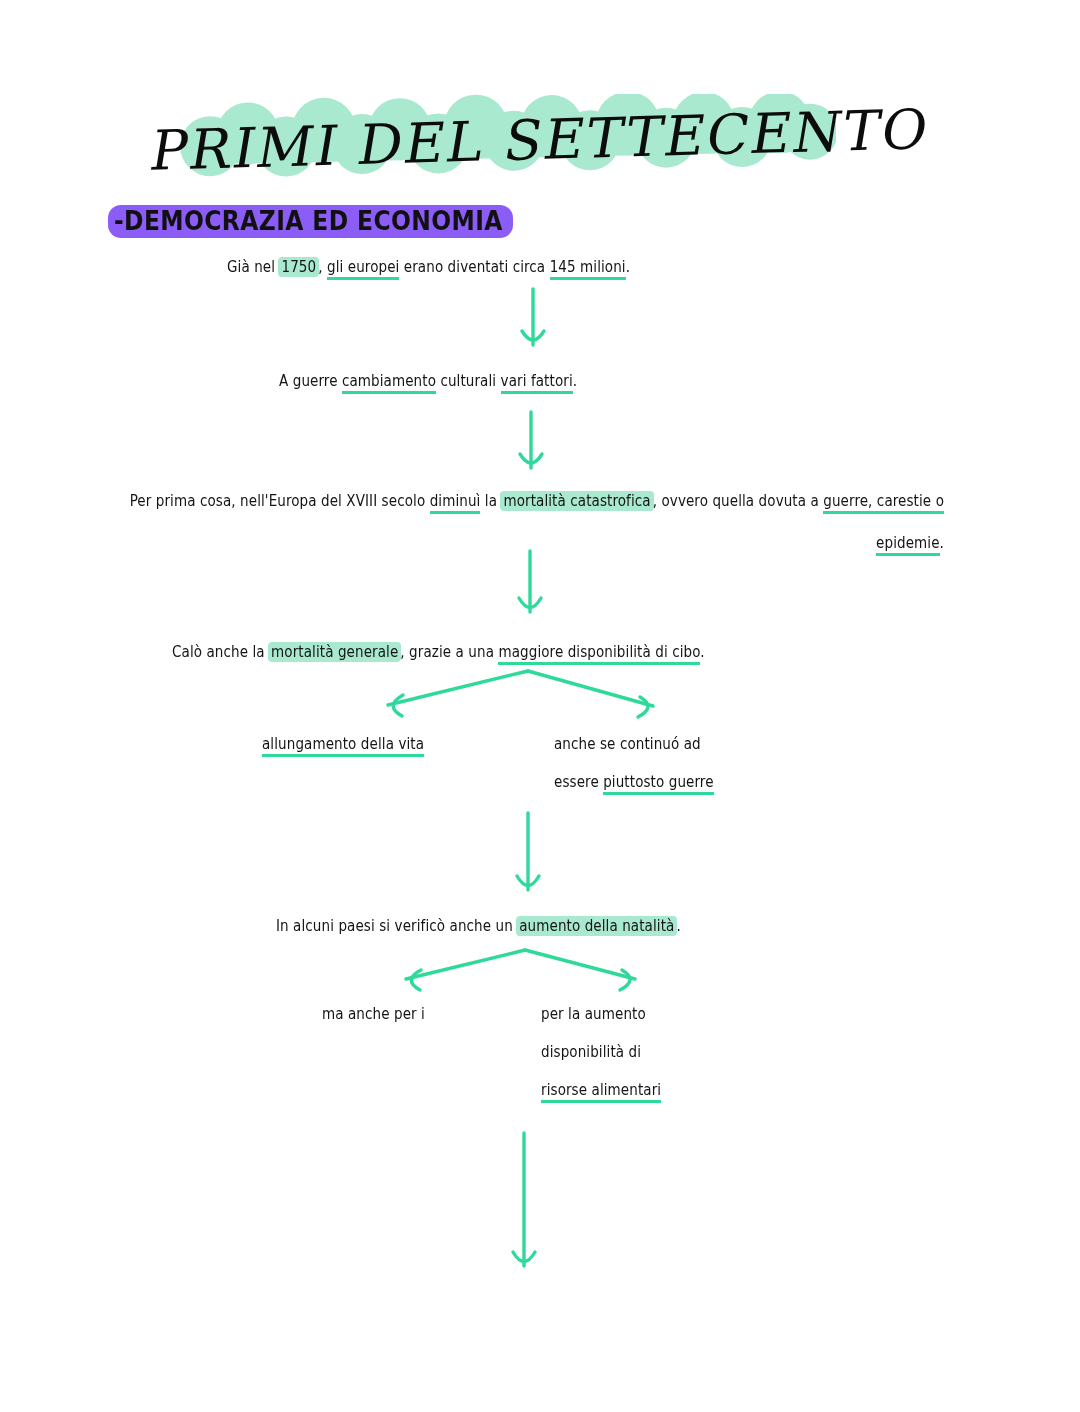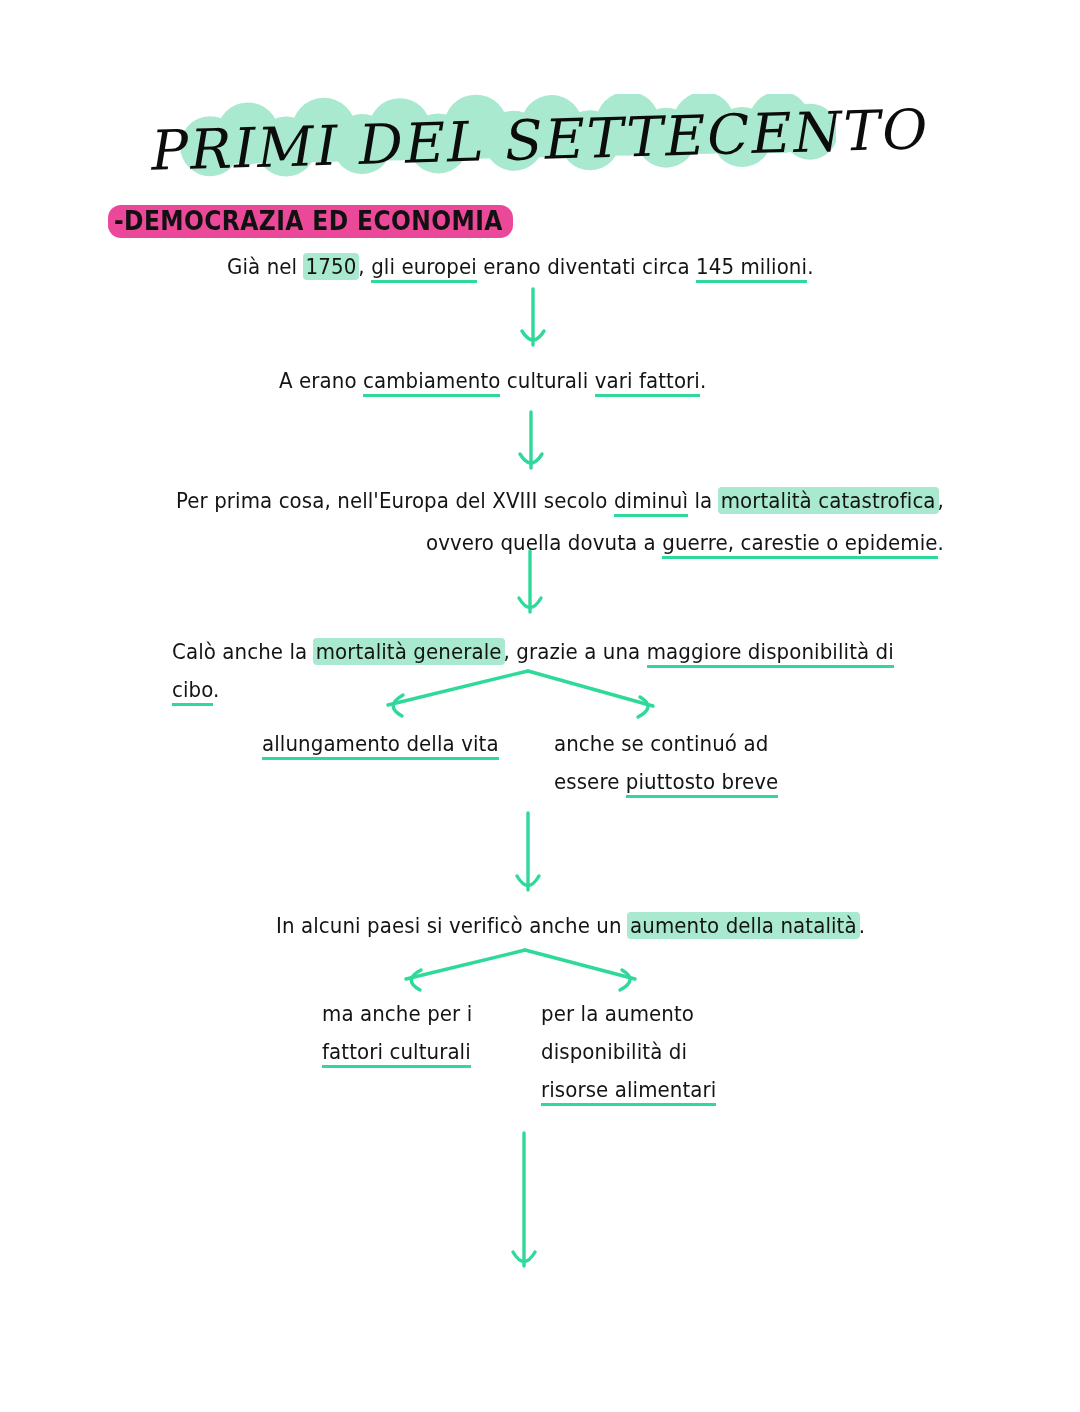--- a/index.html
+++ b/index.html
@@ -44,38 +44,38 @@
     color: #0c0c0c;
     transform: rotate(-1.6deg);
     white-space: nowrap;
     padding-top: 20px;
   }
 
   
   .note {
     position: absolute;
     font-family: "DejaVu Sans Condensed", "Liberation Sans Narrow", "Liberation Sans", sans-serif;
-    font-size: 22px;
+    font-size: 15px;
     line-height: 38px;
     color: #141414;
     letter-spacing: 0.1px;
   }
 
   
   #section-heading {
     position: absolute;
     left: 108px;
     top: 205px;
     font-family: "Liberation Sans Narrow", "DejaVu Sans Condensed", "Liberation Sans", sans-serif;
     font-size: 26px;
     font-weight: bold;
     letter-spacing: 0.4px;
     color: #111111;
     padding: 2px 10px 3px 6px;
-    background: #ec4899;
+    background: #8b5cf6;
     border-radius: 13px;
     line-height: 28px;
   }
 
   
   .hl {
     background: #a9e9cf;
     border-radius: 4px;
     padding: 1px 3px;
     margin: 0 -1px;
@@ -173,46 +173,45 @@
     <path class="arrow-stroke" d="M524,1133 L524,1266"></path>
     <path class="arrow-stroke" d="M513,1252 Q524,1271 535,1252"></path>
   </g>
 </svg>
 
 <div class="note" style="left:227px; top:248px; width:700px;">
   <span>Già nel </span><span class="hl">1750</span><span>, </span><span class="ul">gli europei</span><span> erano diventati circa </span><span class="ul">145 milioni</span><span>.</span>
 </div>
 
 <div class="note" style="left:279px; top:362px; width:640px;">
-  <span>A erano </span><span class="ul">cambiamento</span><span> culturali </span><span class="ul">vari fattori</span><span>.</span>
+  <span>A guerre </span><span class="ul">cambiamento</span><span> culturali </span><span class="ul">vari fattori</span><span>.</span>
 </div>
 
 <div class="note" style="left:106px; top:480px; width:838px; line-height:42px;text-align:right;">
   <span>Per prima cosa, nell'Europa del XVIII secolo </span><span class="ul">diminuì</span><span> la </span><span class="hl">mortalità catastrofica</span><span>, ovvero quella dovuta a </span><span class="ul">guerre, carestie o epidemie</span><span>.</span>
 </div>
 
 <div class="note" style="left:172px; top:633px; width:760px;">
   <span>Calò anche la </span><span class="hl">mortalità generale</span><span>, grazie a una </span><span class="ul">maggiore disponibilità di cibo</span><span>.</span>
 </div>
 
 <div class="note" style="left:262px; top:725px; width:250px;">
   <div><span class="ul">allungamento della vita</span></div>
 </div>
 
 <div class="note" style="left:554px; top:725px; width:260px;">
   <div>anche se continuó ad</div>
-  <div><span>essere </span><span class="ul">piuttosto breve</span></div>
+  <div><span>essere </span><span class="ul">piuttosto guerre</span></div>
 </div>
 
 <div class="note" style="left:276px; top:907px; width:640px;">
   <span>In alcuni paesi si verificò anche un </span><span class="hl">aumento della natalità</span><span>.</span>
 </div>
 
 <div class="note" style="left:322px; top:995px; width:230px;">
   <div>ma anche per i</div>
-  <div><span class="ul">fattori culturali</span></div>
 </div>
 
 <div class="note" style="left:541px; top:995px; width:260px;">
   <div>per la aumento</div>
   <div>disponibilità di</div>
   <div><span class="ul">risorse alimentari</span></div>
 </div>
 
 </body></html>

